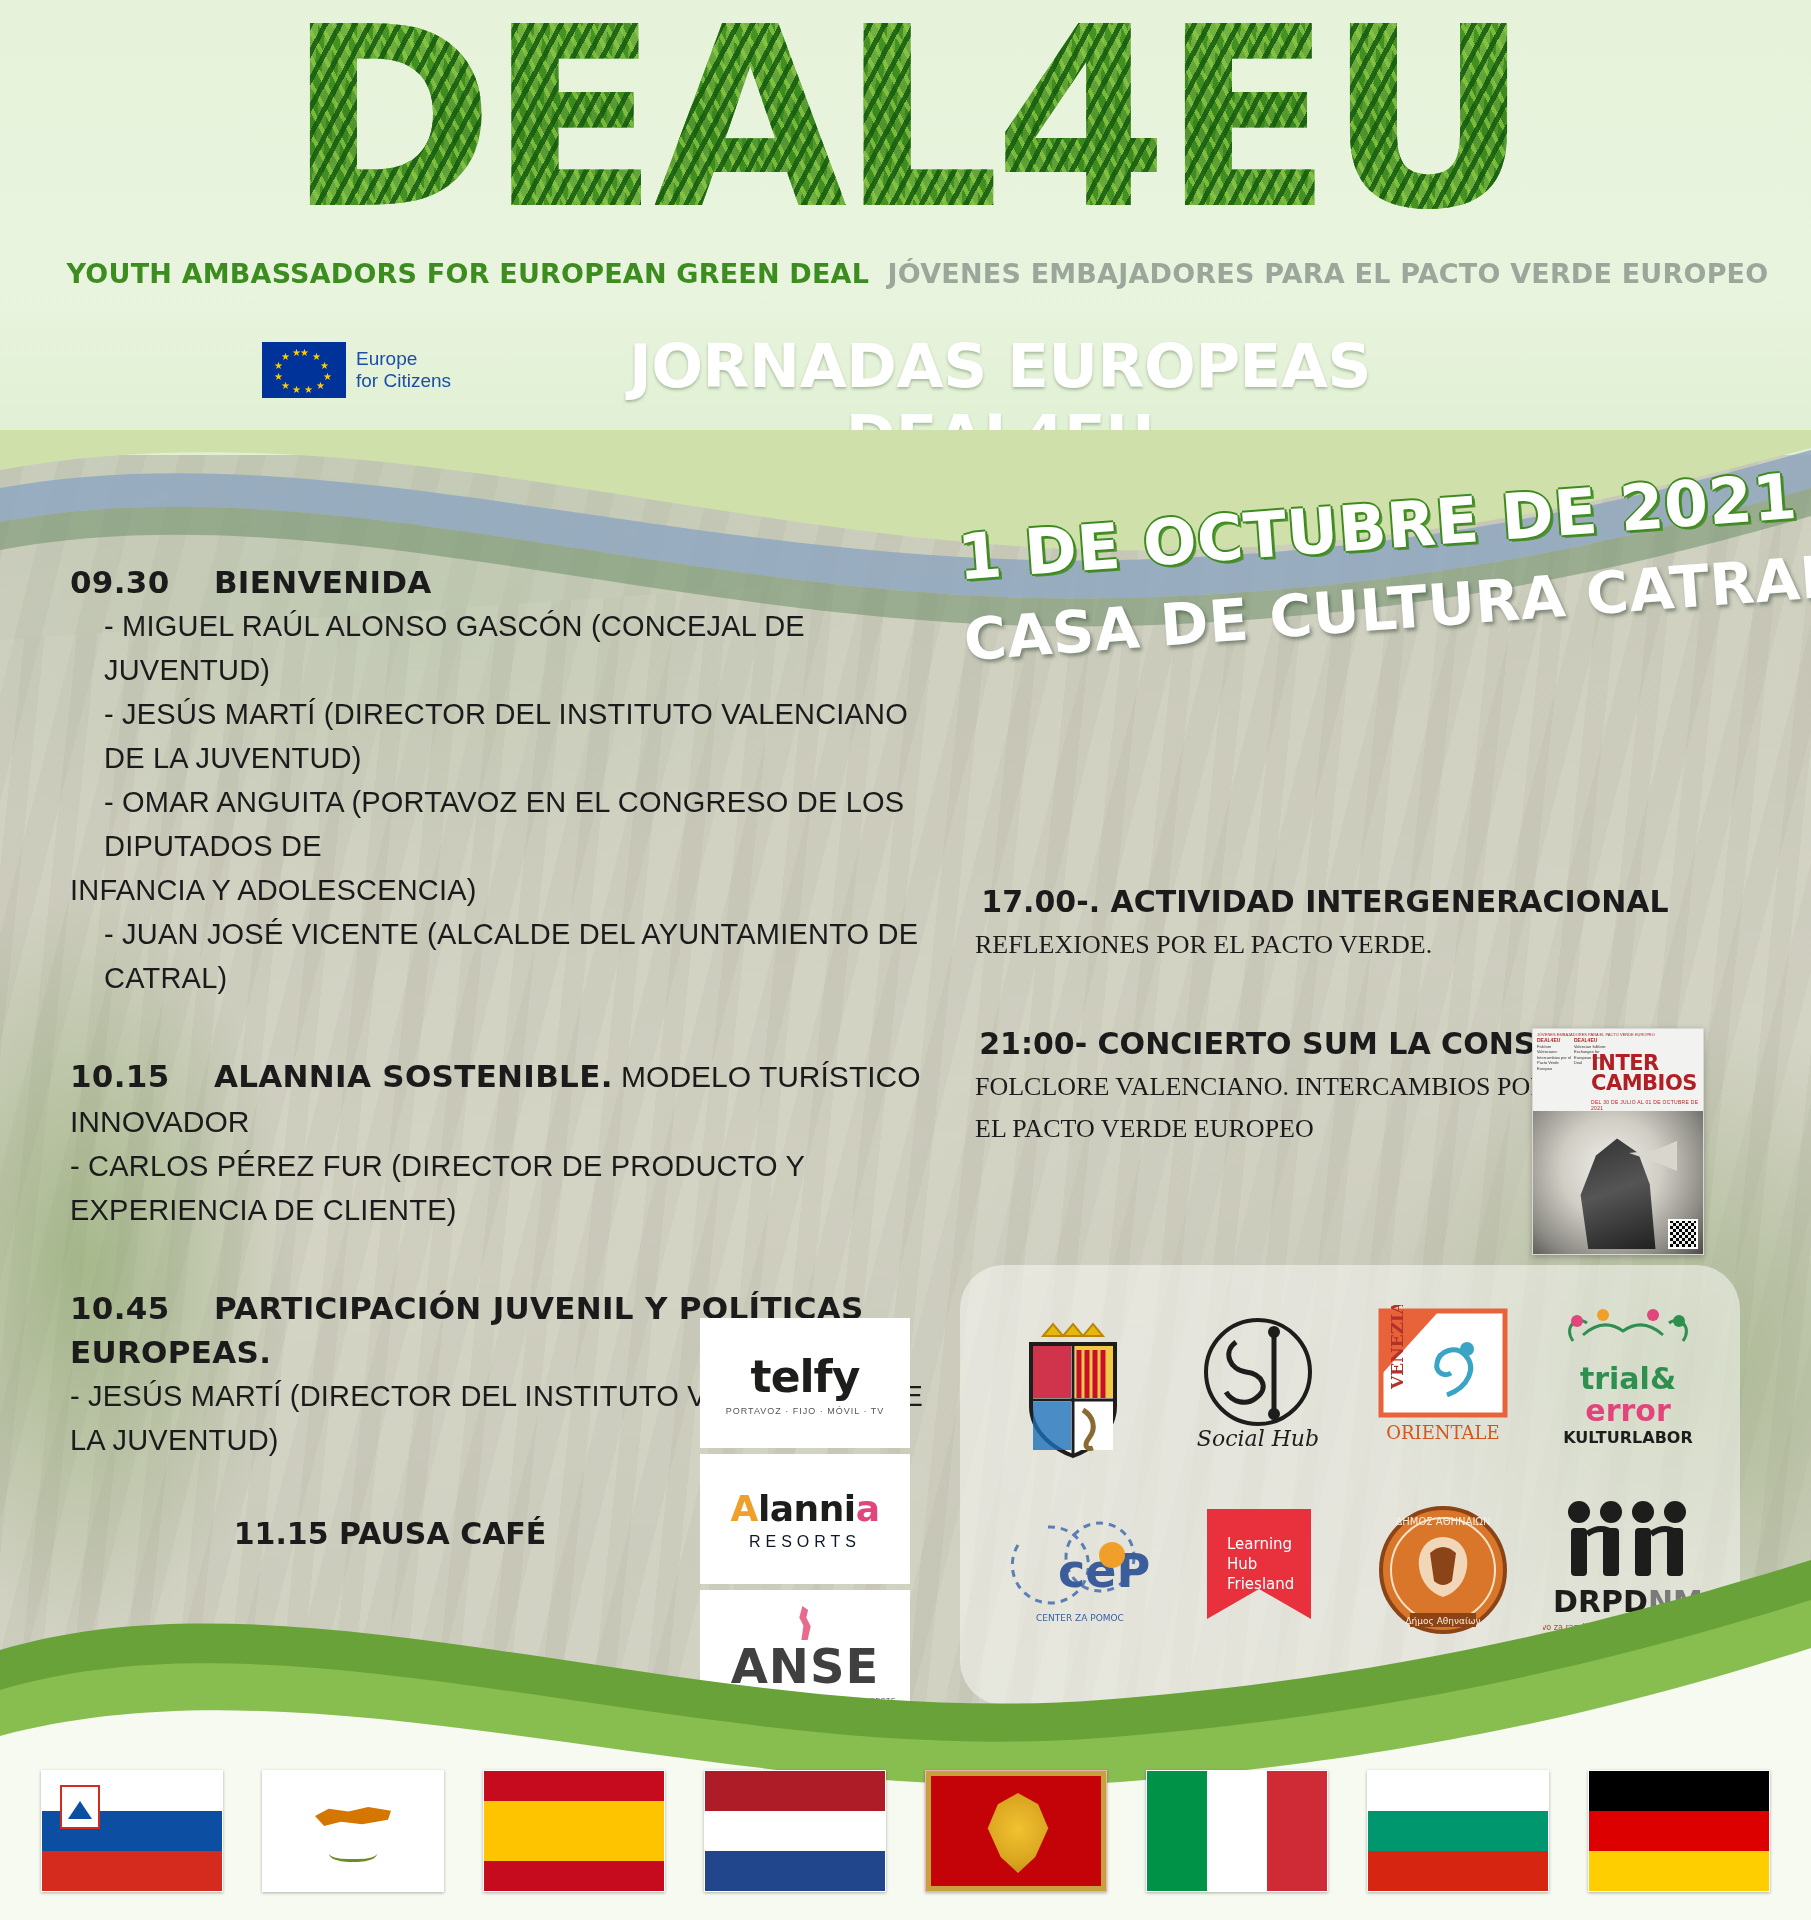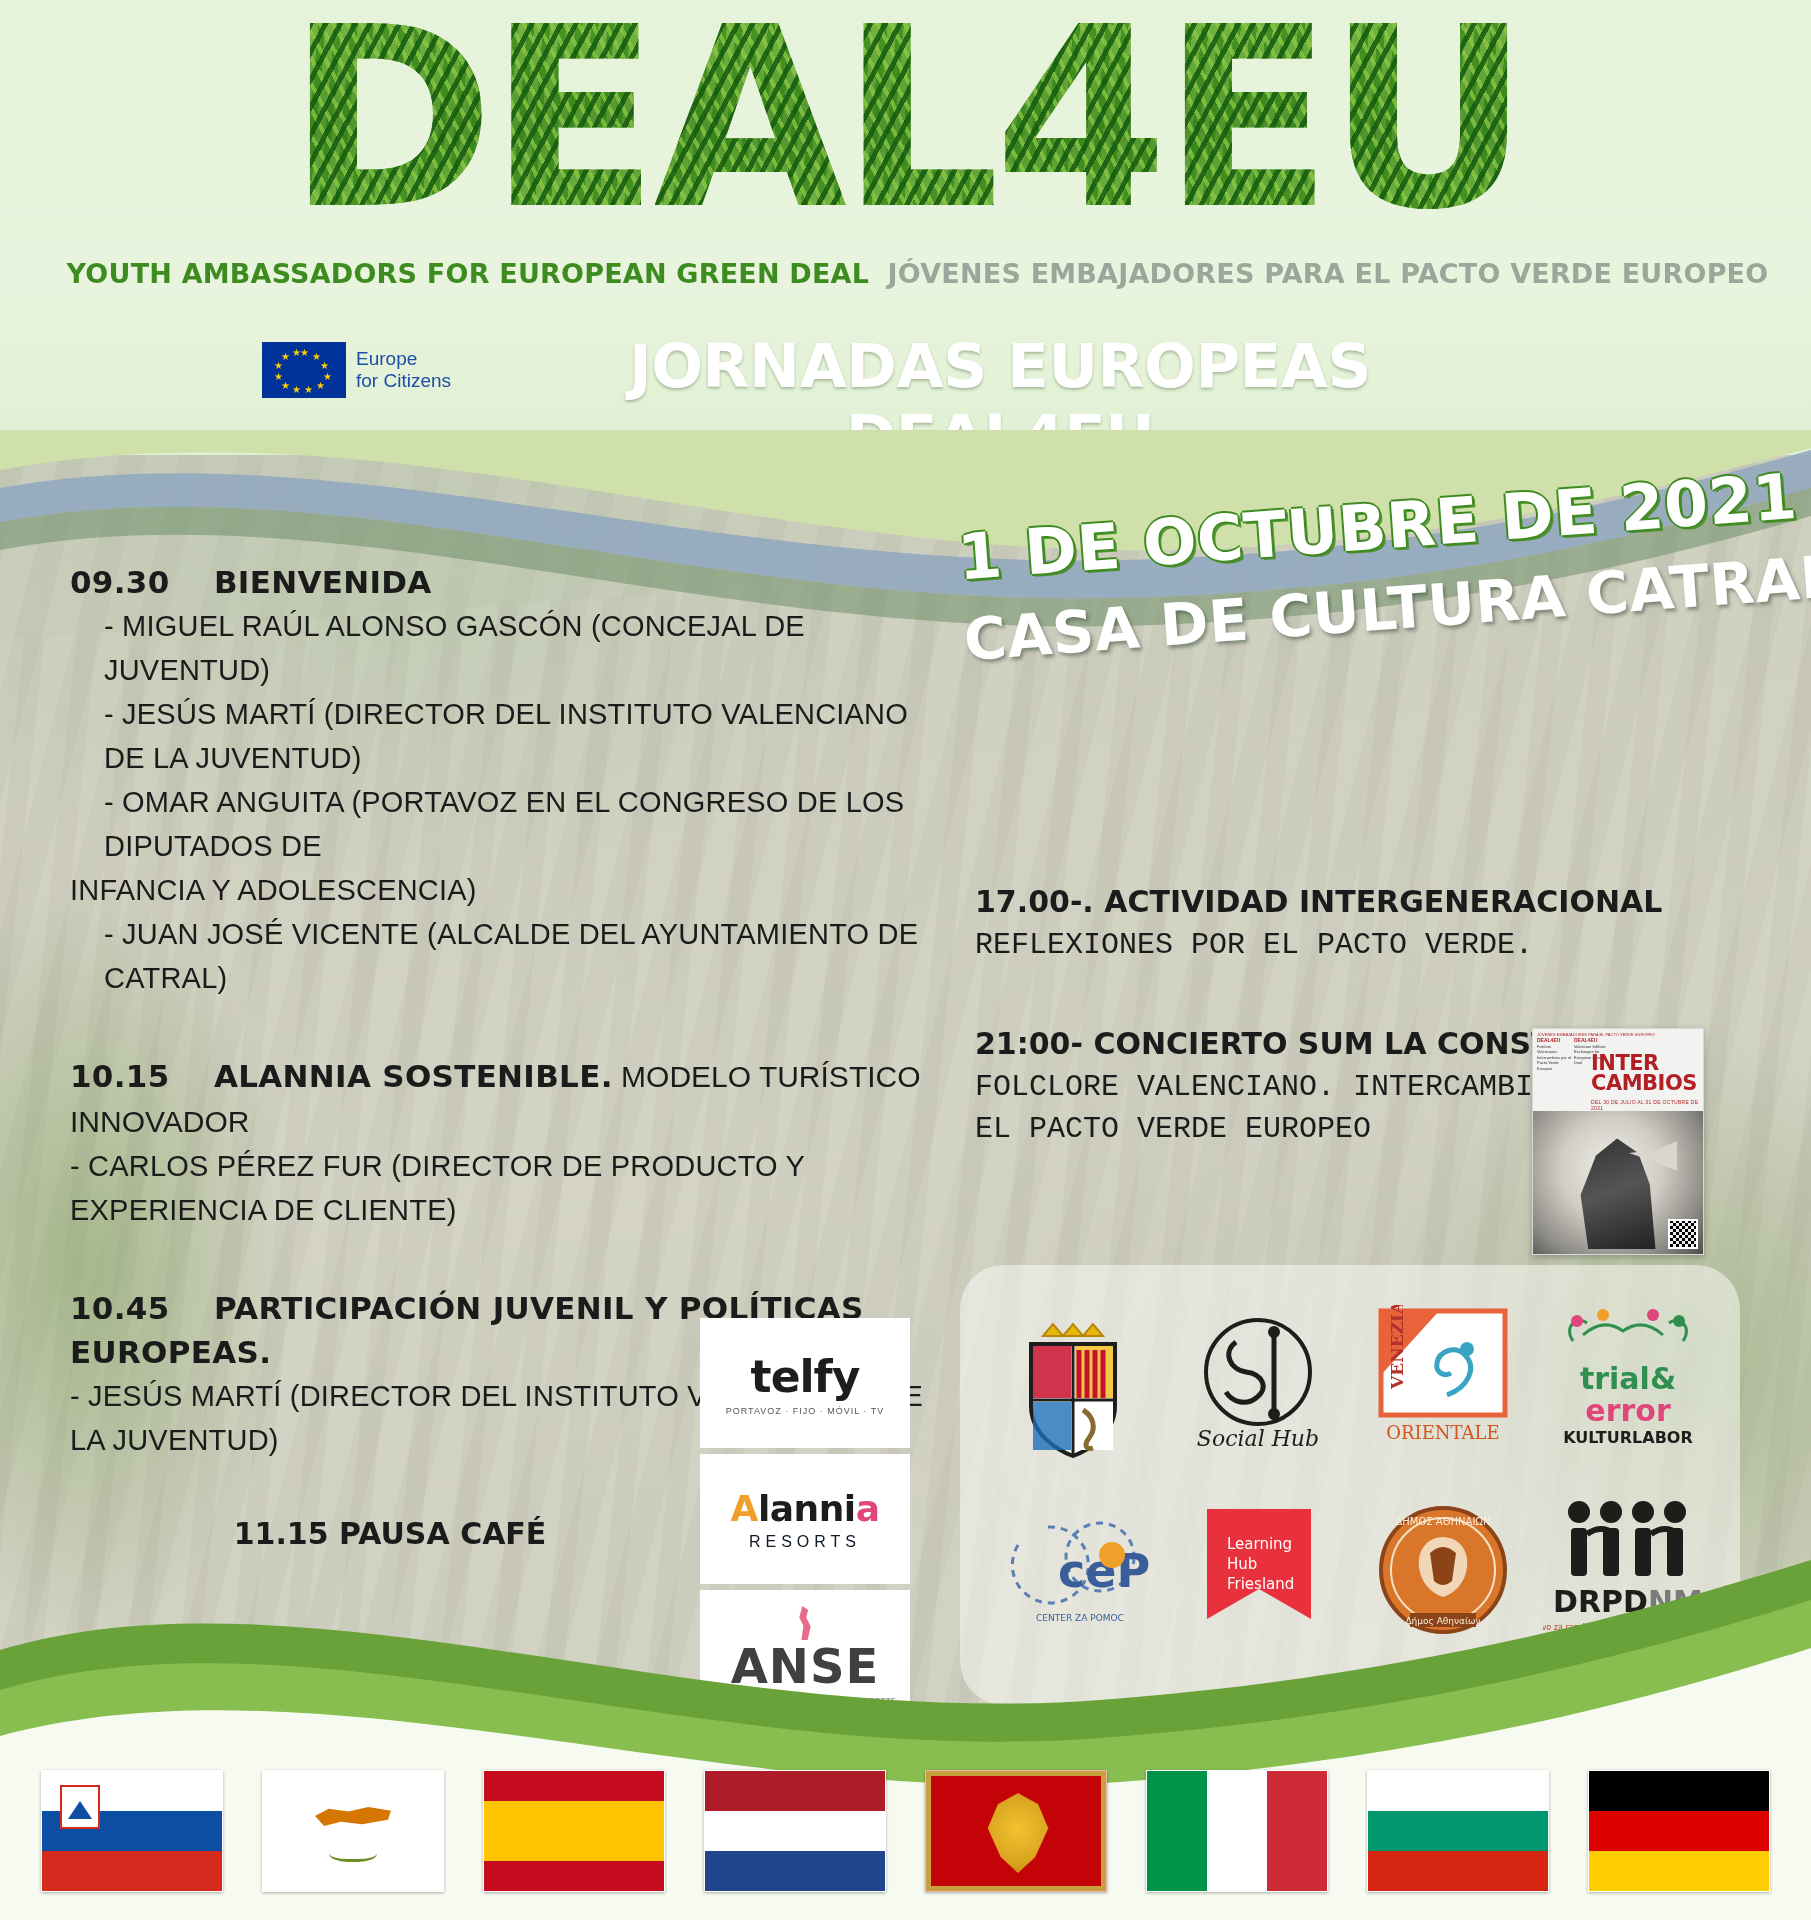--- a/index.html
+++ b/index.html
@@ -248,24 +248,25 @@
     left: 975px;
     top: 880px;
     width: 700px;
     color: #1b1b1b;
   }
   .rs-head {
     font-family: "DejaVu Sans", sans-serif;
     font-weight: bold;
     font-size: 30px;
     line-height: 44px;
+    text-align: center;
   }
   .rs-sub {
-    font-family: Liberation Mono, monospace;
-    font-size: 30px;
+    font-family: Liberation Serif, serif;
+    font-size: 26px;
     line-height: 42px;
   }
   .rs-gap { height: 56px; }
 
   
   .magazine {
     position: absolute;
     left: 1532px;
     top: 1028px;
     width: 170px;

